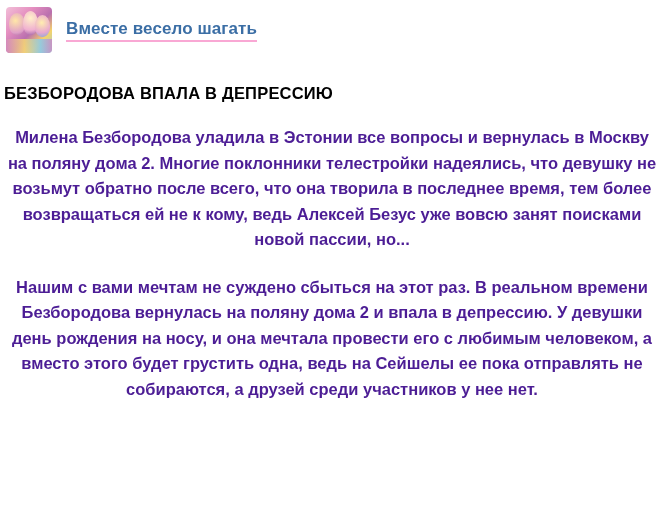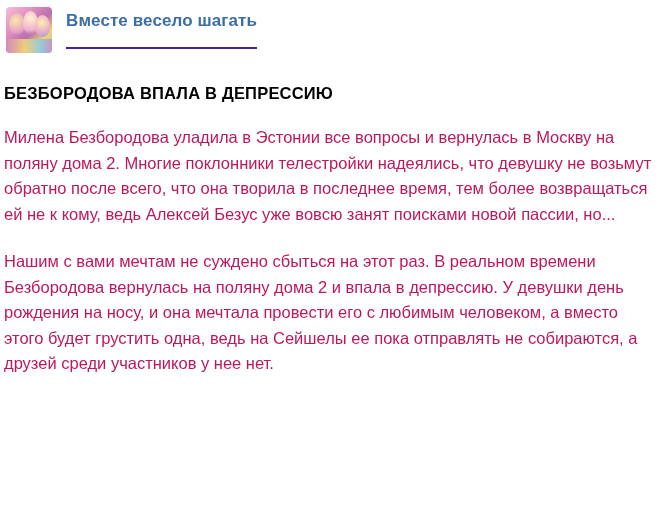--- a/index.html
+++ b/index.html
@@ -65,40 +65,41 @@
     background: linear-gradient(90deg, #d58bbd, #f3d277 40%, #8fc9e4 75%, #c98fc4 100%);
     opacity: 0.9;
   }
   .group-title {
     margin-left: 14px;
     font-size: 17px;
     font-weight: bold;
     color: #3b6ea5;
     letter-spacing: 0.1px;
     white-space: nowrap;
-    border-bottom: 2px solid #4c1d95;
-    padding-bottom: 16px;
+    border-bottom: 2px solid #f9a8d4;
+    padding-bottom: 1px;
     line-height: 20px;
   }
   .content {
     padding: 20px 10px 0 4px;
   }
   .post-title {
     font-size: 16.5px;
     font-weight: bold;
     letter-spacing: 0.2px;
     margin: 10px 0 22px 0;
     color: #000;
   }
   .para {
     font-size: 16.5px;
     line-height: 25.5px;
     margin: 0 0 22px 0;
-    color: #be185d;
-    text-align: left;
+    color: #4c1d95;
+    text-align: center;
+    font-weight: bold;
   }
   .para:last-child {
     margin-bottom: 0;
   }
 </style>
 </head>
 <body>
 
 <div class="page">
 

